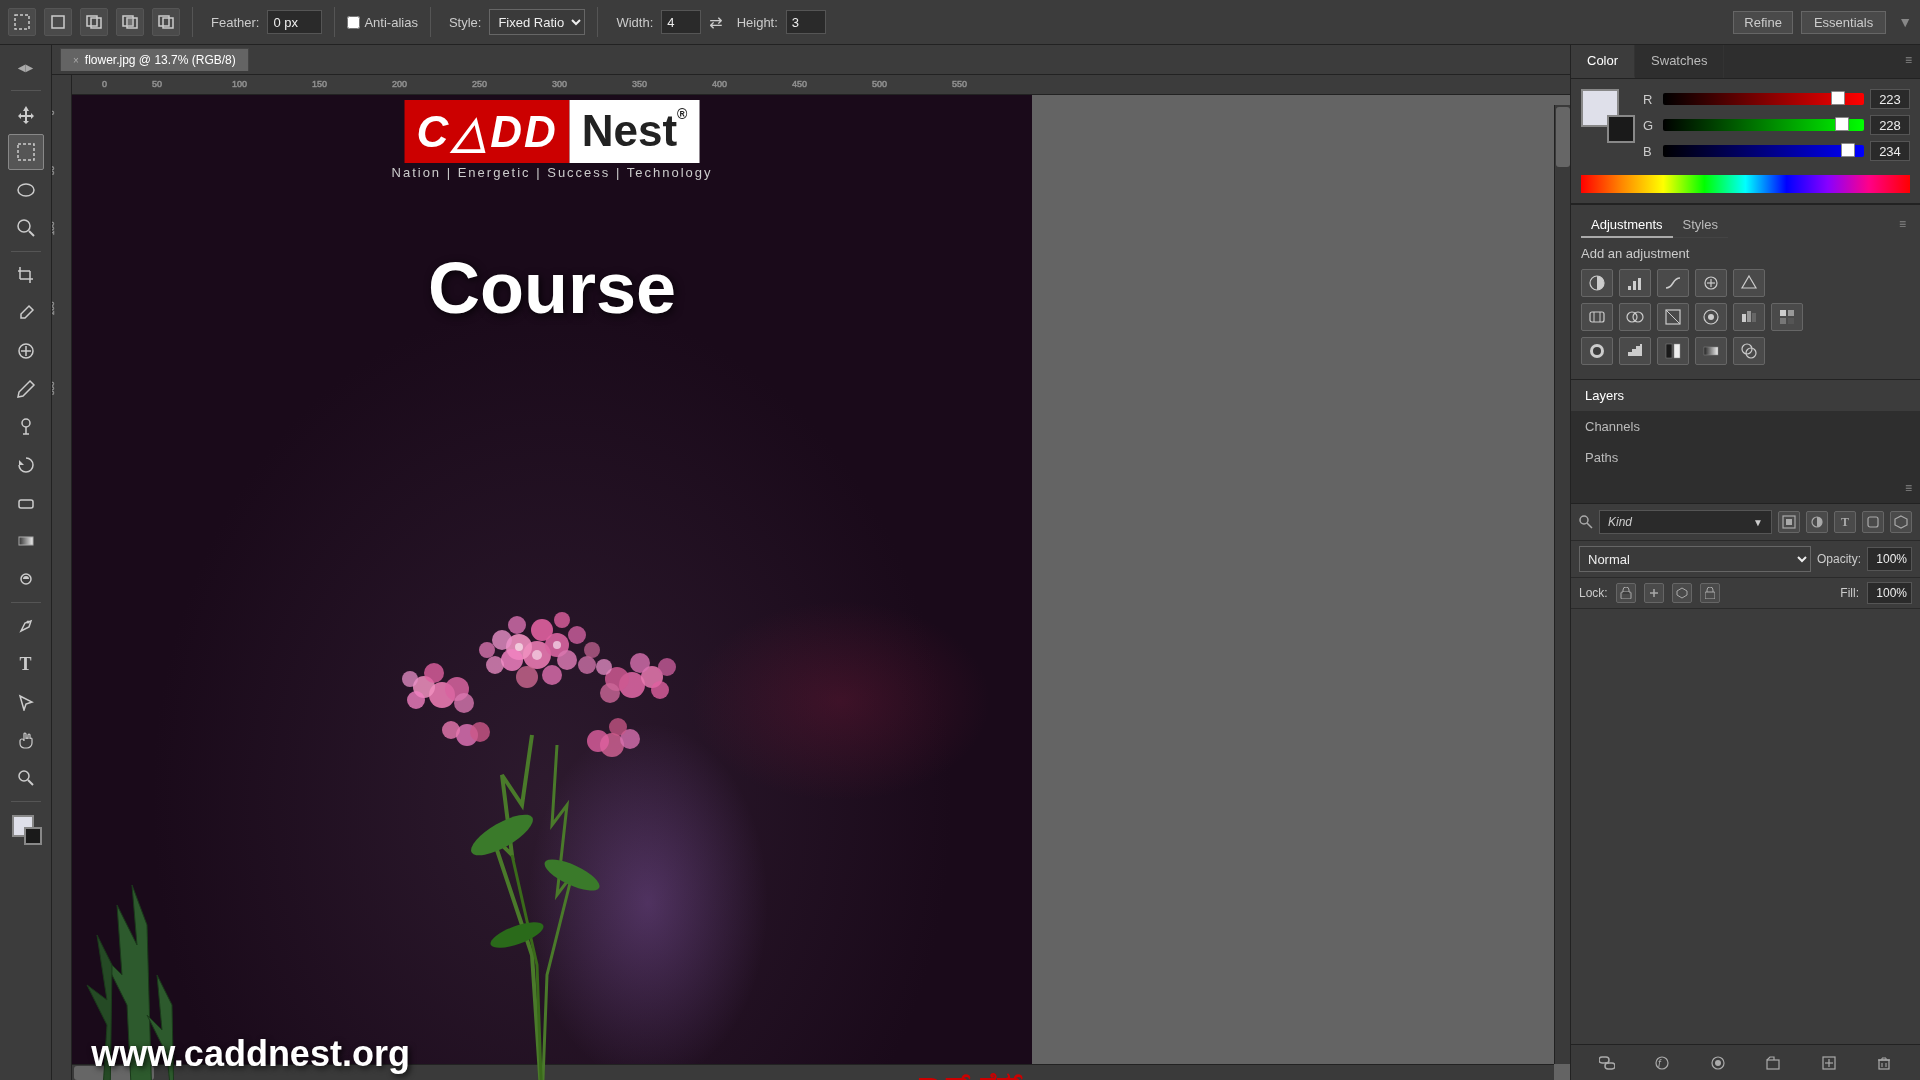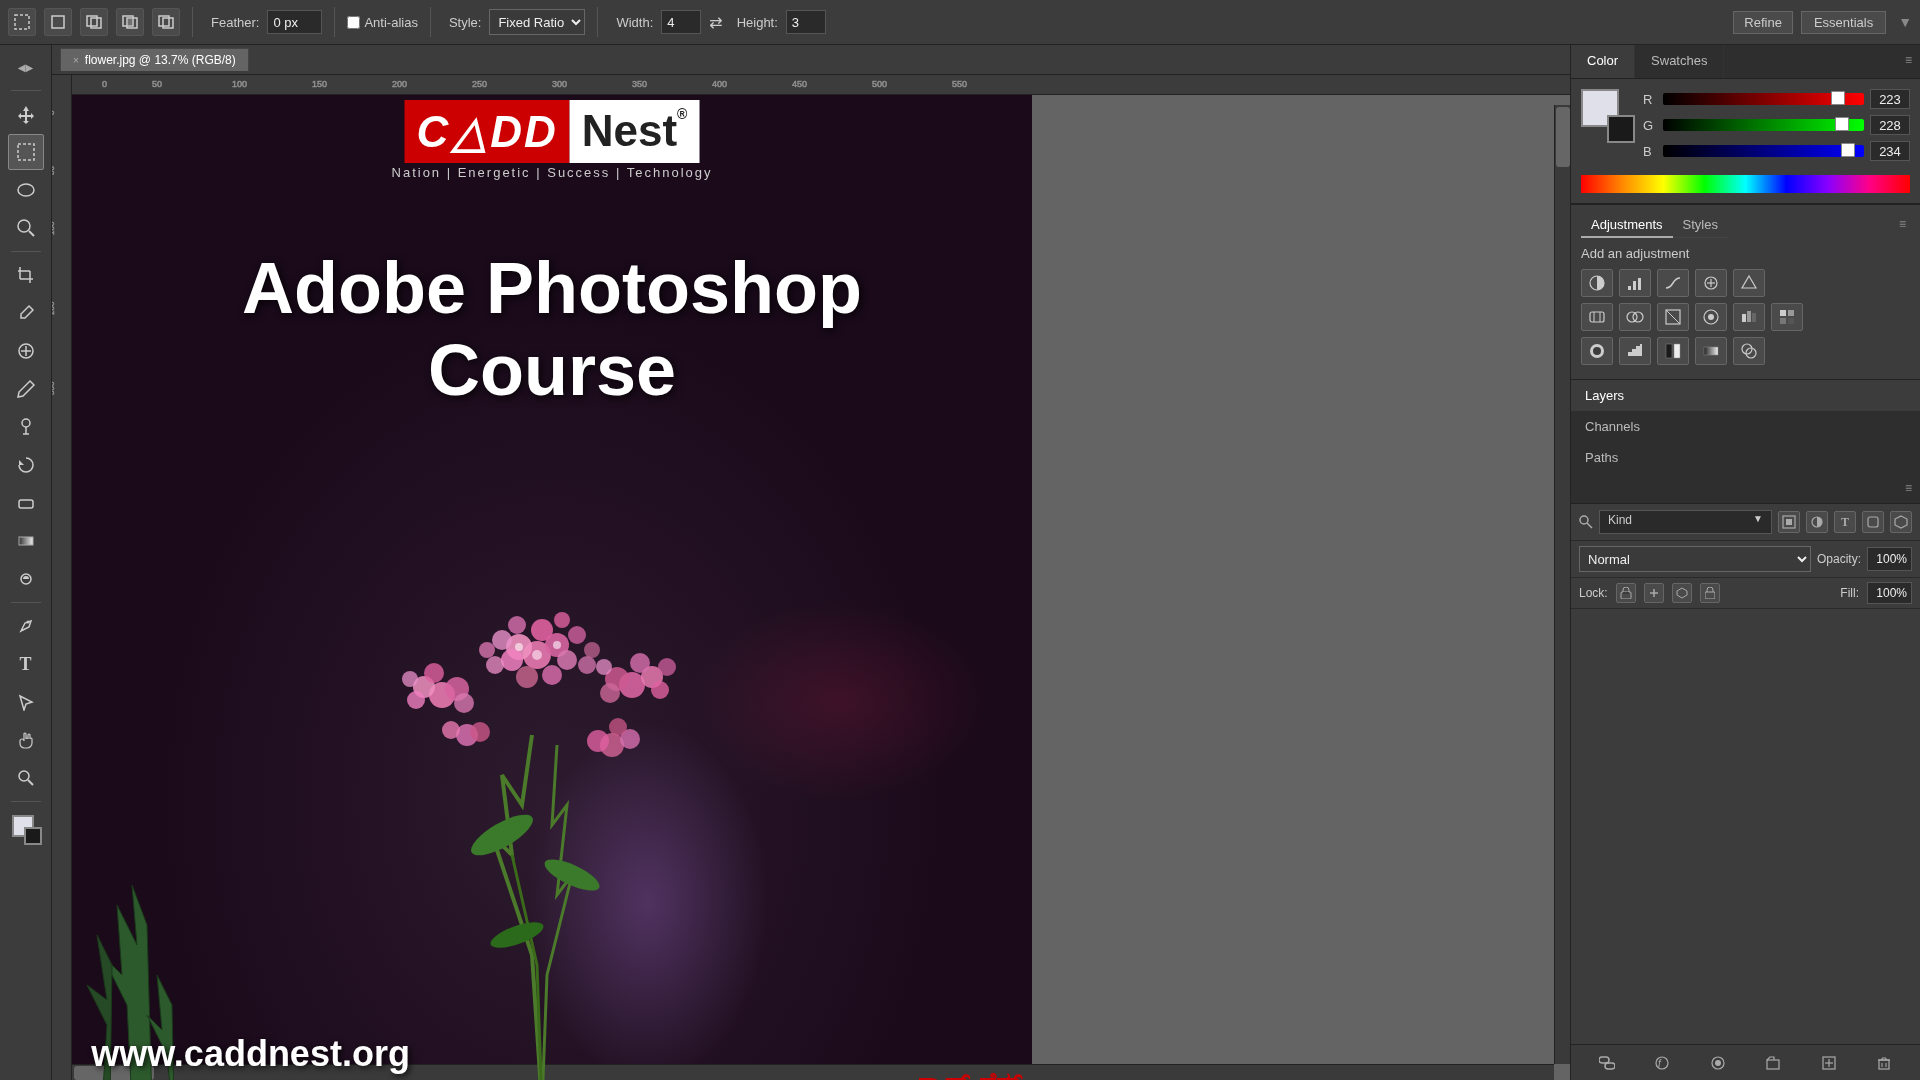--- a/index.html
+++ b/index.html
@@ -811,21 +811,20 @@
               </div>
               <div style="background:white; display:flex; align-items:flex-start; padding:6px 12px;">
                 <span style="color:#222; font-size:44px; font-weight:900;">Nest</span>
                 <span style="color:#222; font-size:14px; vertical-align:super; font-weight:bold;">®</span>
               </div>
             </div>
             <div style="color:#ccc; font-size:13px; letter-spacing:2px; margin-top:2px; text-align:center;">Nation | Energetic | Success | Technology</div>
           </div>
 
           <div class="canvas-text-overlay">
-            <div class="canvas-main-text">Adobe Photoshop</div>
             <div class="canvas-main-text">Course</div>
           </div>
 
           <svg style="position:absolute; bottom:0; left:180px; width:580px; height:650px; z-index:6;" viewBox="0 0 580 650">
 
             <path d="M290 650 L280 500 L240 380 L260 400 L250 320 L270 350 L280 280" stroke="#4a7a2a" stroke-width="4" fill="none"></path>
             <path d="M290 650 L295 520 L320 420 L305 440 L315 350 L300 370 L305 290" stroke="#4a7a2a" stroke-width="3" fill="none"></path>
             <path d="M290 650 L285 510 L260 400" stroke="#3a6a1a" stroke-width="3" fill="none"></path>
 
             <ellipse cx="250" cy="380" rx="35" ry="12" fill="#3a7a2a" transform="rotate(-30, 250, 380)"></ellipse>
@@ -1088,21 +1087,21 @@
         <div class="layers-tab">Channels</div>
         <div class="layers-tab">Paths</div>
         <div class="layers-panel-arrow">≡</div>
       </div>
 
       <div class="layers-filter-row">
         <svg width="14" height="14" viewBox="0 0 14 14">
             <circle cx="5" cy="5" r="4" fill="none" stroke="#aaa" stroke-width="1.5"></circle>
             <line x1="8" y1="8" x2="13" y2="13" stroke="#aaa" stroke-width="1.5"></line>
           </svg>
-        <div style="background:#2a2a2a; border:1px solid #555; color:#ccc; font-size:12px; padding:2px 8px; flex:1; height:24px; display:flex; align-items:flex-start;">
+        <div style="background:#2a2a2a; border:1px solid #555; color:#ccc; font-size:12px; padding:2px 8px; flex:1; height:24px; display:flex; align-items:center;font-style:italic;">
           <span>Kind</span>
           <span style="margin-left:auto; font-size:10px;">▼</span>
         </div>
 
         <div class="layers-filter-icon" title="Pixel layers">
           <svg width="14" height="14" viewBox="0 0 14 14">
               <rect x="1" y="1" width="12" height="12" fill="none" stroke="#aaa" stroke-width="1.2"></rect>
               <rect x="4" y="4" width="6" height="6" fill="#aaa"></rect>
             </svg>
         </div>

